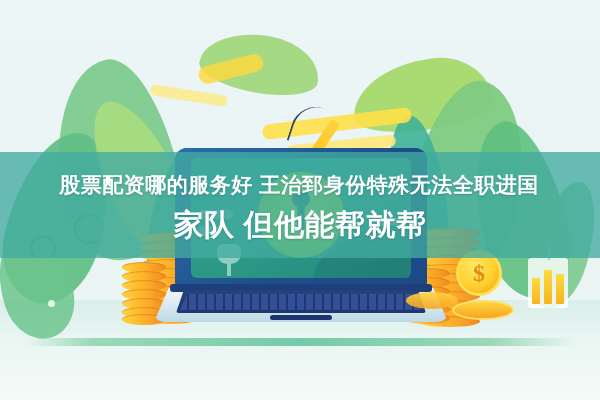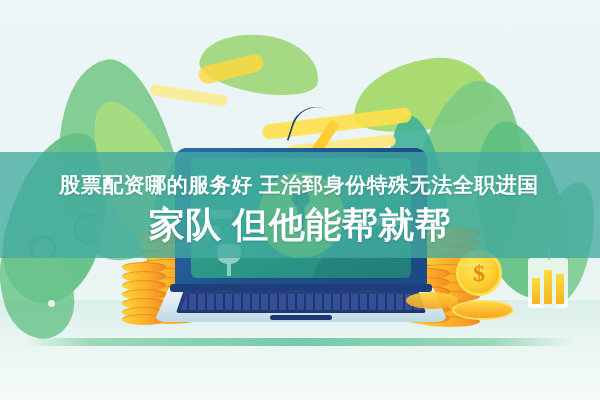--- a/index.html
+++ b/index.html
@@ -138,21 +138,21 @@
     display:flex;align-items:flex-end;justify-content:center;gap:4px;}
   .bar{width:8px;background:linear-gradient(180deg,#ffd93f 0%,#f7b41f 100%);border-radius:1px;}
   .chart-stem{position:absolute;left:50%;top:-14px;width:2px;height:16px;background:#8fd6cf;}
 
   
   .band{position:absolute;left:0;top:152px;width:600px;height:106px;
     background:rgba(66,170,160,.78);}
   .headline{position:absolute;left:0;top:152px;width:600px;height:106px;
     display:flex;flex-direction:column;align-items:center;justify-content:center;
     padding:0 6px;box-sizing:border-box;}
-  .hl-line{color:#ffffff;font-weight:bold;font-size:36px;line-height:40px;
+  .hl-line{color:#ffffff;font-weight:bold;font-size:30px;line-height:40px;
     letter-spacing:.5px;white-space:nowrap;
     text-shadow:0 1px 2px rgba(0,60,60,.25);}
   .hl-line.l1t{margin-left:-2px;}
 </style>
 </head>
 <body>
 
 <div class="banner">
 
   <div class="illus">

